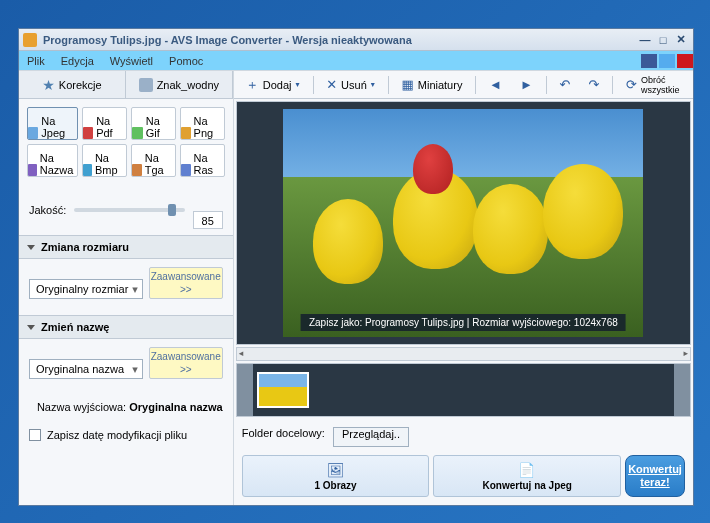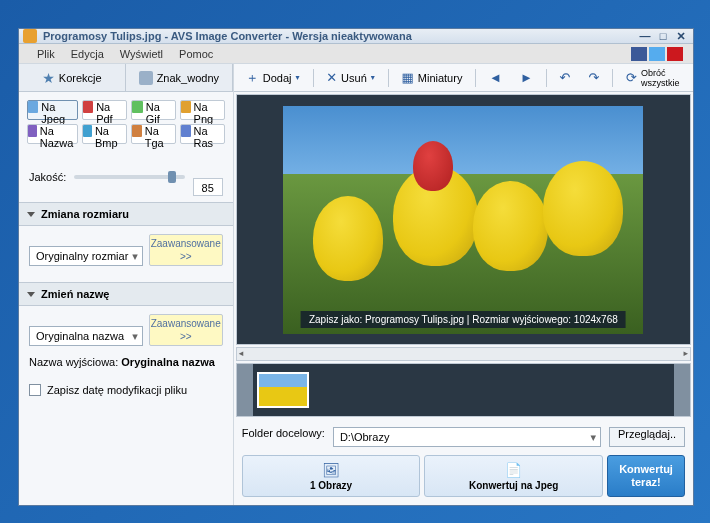--- a/index.html
+++ b/index.html
@@ -1,53 +1,53 @@
 <!DOCTYPE html>
 <html><head>
 <meta charset="utf-8">
 <style>
 * { margin: 0; padding: 0; box-sizing: border-box; font-family: Tahoma, Arial, sans-serif; font-size: 11px; }
 body { background: linear-gradient(135deg, #1a5ca8, #2876c4); width: 710px; height: 523px; overflow: hidden; position: relative; }
 .window { position: absolute; left: 18px; top: 28px; width: 676px; height: 478px; background: #fff; border: 1px solid #5a7aa0; display: flex; flex-direction: column; }
-.titlebar { height: 15px; background: linear-gradient(#e8eef5, #d5e0ed); display: flex; align-items: center; padding: 0 4px; border-bottom: 1px solid #b0c0d0; }
+.titlebar { height: 22px; background: linear-gradient(#e8eef5, #d5e0ed); display: flex; align-items: center; padding: 0 4px; border-bottom: 1px solid #b0c0d0; }
 .titlebar-icon { width: 14px; height: 14px; background: #e8a030; margin-right: 6px; border-radius: 2px; }
 .titlebar-text { color: #3a5a80; font-weight: bold; flex: 1; }
 .win-btn { width: 16px; height: 14px; margin-left: 2px; display: flex; align-items: center; justify-content: center; color: #2a4a70; font-weight: bold; cursor: pointer; }
-.menubar { height: 20px; background: #e5e5e5; display: flex; align-items: center; padding: 0 10px; border-bottom: 1px solid #d0d8e0; }
+.menubar { height: 20px; background: #7dd3fc; display: flex; align-items: center; padding: 0 0; border-bottom: 1px solid #d0d8e0; }
 .menu-item { padding: 2px 8px; color: #333; cursor: pointer; }
 .social { margin-left: auto; display: flex; gap: 2px; }
 .social-icon { width: 16px; height: 14px; }
 .fb { background: #3b5998; } .tw { background: #55acee; } .yt { background: #cc181e; }
 .content { flex: 1; display: flex; overflow: hidden; }
 .sidebar { width: 254px; background: #f5f7fa; border-right: 1px solid #d0d8e0; display: flex; flex-direction: column; }
 .tabs { height: 28px; display: flex; border-bottom: 1px solid #c0cad5; }
 .tab { flex: 1; display: flex; align-items: center; justify-content: center; gap: 4px; border-right: 1px solid #c0cad5; cursor: pointer; background: #e8edf3; }
 .tab.active { background: #f5f7fa; font-weight: bold; }
 .tab-icon { width: 14px; height: 14px; }
 .conv-icon { background: radial-gradient(circle, #f0b030, #d08010); border-radius: 50%; }
 .star-icon { color: #5080b0; font-size: 14px; }
 .person-icon { background: #9ab0c8; border-radius: 2px; }
 .format-grid { padding: 8px; display: grid; grid-template-columns: repeat(4, 1fr); gap: 4px; }
-.format-btn { height: 20px; border: 1px solid #c0cad5; background: #fff; border-radius: 2px; display: flex; align-items: flex-start; justify-content: center; gap: 3px; cursor: pointer; font-size: 10px; }
+.format-btn { height: 33px; border: 1px solid #c0cad5; background: #fff; border-radius: 2px; display: flex; align-items: flex-end; justify-content: center; gap: 3px; cursor: pointer; font-size: 10px; }
 .format-btn.active { border-color: #7090b0; background: #eef4fa; }
 .fmt-icon { width: 12px; height: 12px; border-radius: 1px; }
 .ico-jpg { background: #6aa8e0; } .ico-pdf { background: #d04040; } .ico-gif { background: #60c060; } .ico-png { background: #e0a030; }
 .ico-tiff { background: #8060c0; } .ico-bmp { background: #40a0d0; } .ico-tga { background: #d08040; } .ico-ras { background: #6080d0; }
 .quality-row { padding: 6px 10px; display: flex; align-items: center; gap: 8px; }
 .slider { flex: 1; height: 4px; background: #d0d8e0; position: relative; border-radius: 2px; }
 .slider-thumb { position: absolute; left: 85%; top: -4px; width: 8px; height: 12px; background: #7090b0; border-radius: 2px; }
 .quality-val { width: 30px; height: 18px; border: 1px solid #c0cad5; background: #fff; text-align: center; line-height: 18px; margin-top: 20px; }
 .section-header { height: 24px; background: #e4eaef; border-top: 1px solid #c0cad5; border-bottom: 1px solid #c0cad5; display: flex; align-items: center; padding: 0 8px; gap: 6px; font-weight: bold; }
 .arrow { width: 0; height: 0; border-left: 4px solid transparent; border-right: 4px solid transparent; border-top: 5px solid #555; }
 .section-body { padding: 8px 10px; }
 .combo-row { display: flex; gap: 6px; align-items: flex-end; margin-bottom: 8px; }
 .combo { flex: 1; height: 20px; border: 1px solid #a0b0c0; background: #fff; display: flex; align-items: center; padding: 8px 6px; position: relative; }
 .combo::after { content: "▾"; position: absolute; right: 4px; color: #666; }
 .adv-btn { width: 74px; height: 32px; border: 1px solid #c0cad5; background: #fef9c3; border-radius: 2px; cursor: pointer; text-align: center; padding-top: 2px; font-size: 10px; line-height: 13px; color: #5070a0; }
-.label-line { margin-top: 10px; }
+.label-line { margin-top: 22px; text-align: right; }
 .label-line b { font-weight: bold; }
 .checkbox-row { display: flex; align-items: center; gap: 6px; padding: 8px 10px; }
 .chk { width: 12px; height: 12px; border: 1px solid #8090a0; background: #fff; }
 .main { flex: 1; display: flex; flex-direction: column; background: #f5f7fa; }
 .toolbar { height: 28px; border-bottom: 1px solid #c0cad5; display: flex; align-items: center; padding: 0 4px; gap: 2px; }
 .tbtn { height: 22px; padding: 0 8px; display: flex; align-items: center; gap: 4px; border-radius: 2px; cursor: pointer; }
 .tsep { width: 1px; height: 18px; background: #c0cad5; margin: 0 3px; }
 .t-icon { font-size: 13px; color: #3060a0; }
 .preview-area { background: #2a3744; flex: 1; position: relative; display: flex; align-items: center; justify-content: center; margin: 2px; border: 1px solid #c0cad5; }
 .preview-img { width: 360px; height: 228px; background: linear-gradient(180deg, #4a8fd0 0%, #7ab5e8 35%, #7ab5e8 35%); position: relative; overflow: hidden; }
@@ -63,21 +63,21 @@
 .thumb { width: 52px; height: 36px; border: 2px solid #fff; background: linear-gradient(180deg, #7ab5e8 40%, #e8c814 40%); }
 .bottom { padding: 8px; }
 .folder-row { display: flex; gap: 8px; margin-bottom: 8px; }
 .folder-combo { flex: 1; height: 20px; border: 1px solid #a0b0c0; background: #fff; display: flex; align-items: center; padding: 0 6px; position: relative; }
 .folder-combo::after { content: "▾"; position: absolute; right: 4px; color: #666; }
 .browse-btn { height: 20px; padding: 0 8px; border: 1px solid #a0b0c0; background: #f0f4f8; cursor: pointer; }
 .action-row { display: flex; gap: 4px; height: 42px; }
 .action-box { flex: 1; background: linear-gradient(#eaf2fb, #d8e6f5); border: 1px solid #b0c4d8; border-radius: 3px; display: flex; flex-direction: column; align-items: center; justify-content: center; gap: 2px; }
 .action-box .ic { font-size: 14px; color: #3060a0; }
 .action-box .txt { font-weight: bold; font-size: 10px; }
-.convert-btn { width: 78px; background: linear-gradient(#4a9de0, #2a7dc8); color: #fff; border: 1px solid #2060a0; border-radius: 3px; display: flex; align-items: center; justify-content: center; text-align: center; font-weight: bold; cursor: pointer; line-height: 13px; }
+.convert-btn { width: 60px; background: linear-gradient(#4a9de0, #2a7dc8); color: #fff; border: 1px solid #2060a0; border-radius: 8px; display: flex; align-items: center; justify-content: center; text-align: center; font-weight: bold; cursor: pointer; line-height: 13px; text-decoration: underline; }
 </style>
 </head>
 <body>
 
 <div class="window">
   <div class="titlebar">
     <div class="titlebar-icon"></div>
     <div class="titlebar-text">Programosy Tulips.jpg - AVS Image Converter - Wersja nieaktywowana</div>
     <div class="win-btn">—</div>
     <div class="win-btn">□</div>
@@ -241,23 +241,20 @@
 
       <div class="hscroll"></div>
 
       <div class="thumbstrip">
         <div class="thumb"></div>
       </div>
 
       <div class="bottom">
         <div class="folder-row">
           <span>Folder docelowy:</span>
-          <div class="folder-combo">
-              <span>D:\Obrazy</span>
-            </div>
           <div class="browse-btn">Przeglądaj..</div>
         </div>
         <div class="action-row">
           <div class="action-box">
             <span class="ic">🖼</span>
             <span class="txt">1 Obrazy</span>
           </div>
           <div class="action-box">
             <span class="ic">📄</span>
             <span class="txt">Konwertuj na Jpeg</span>

